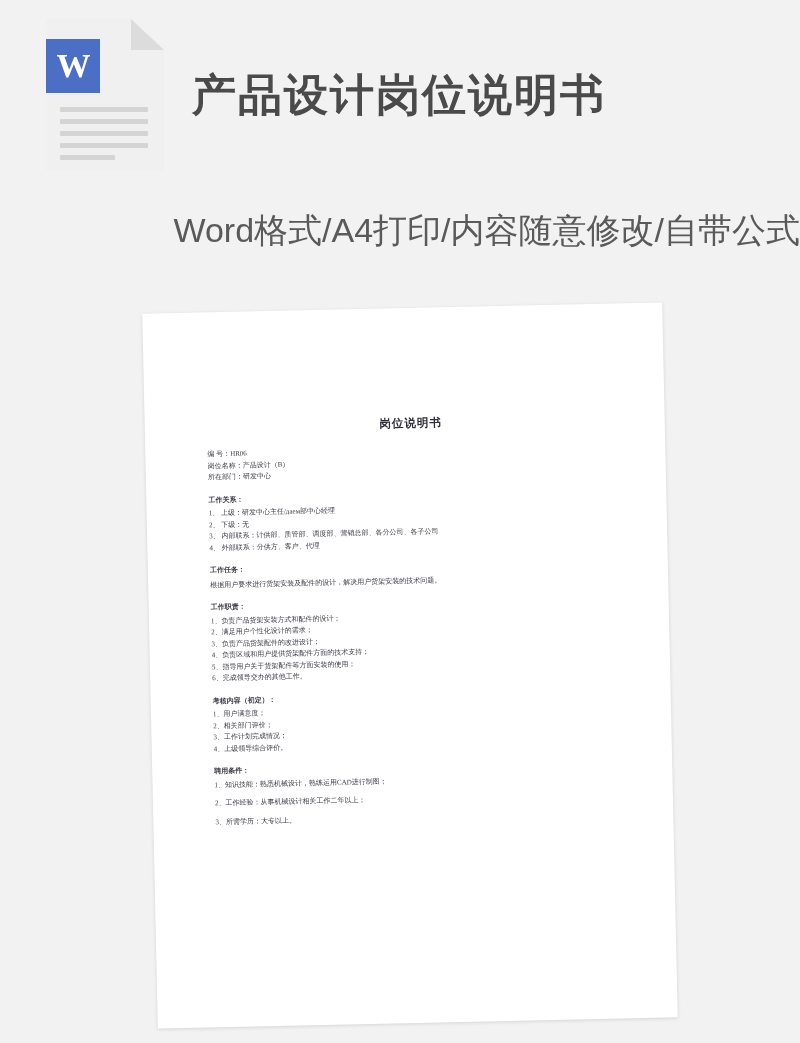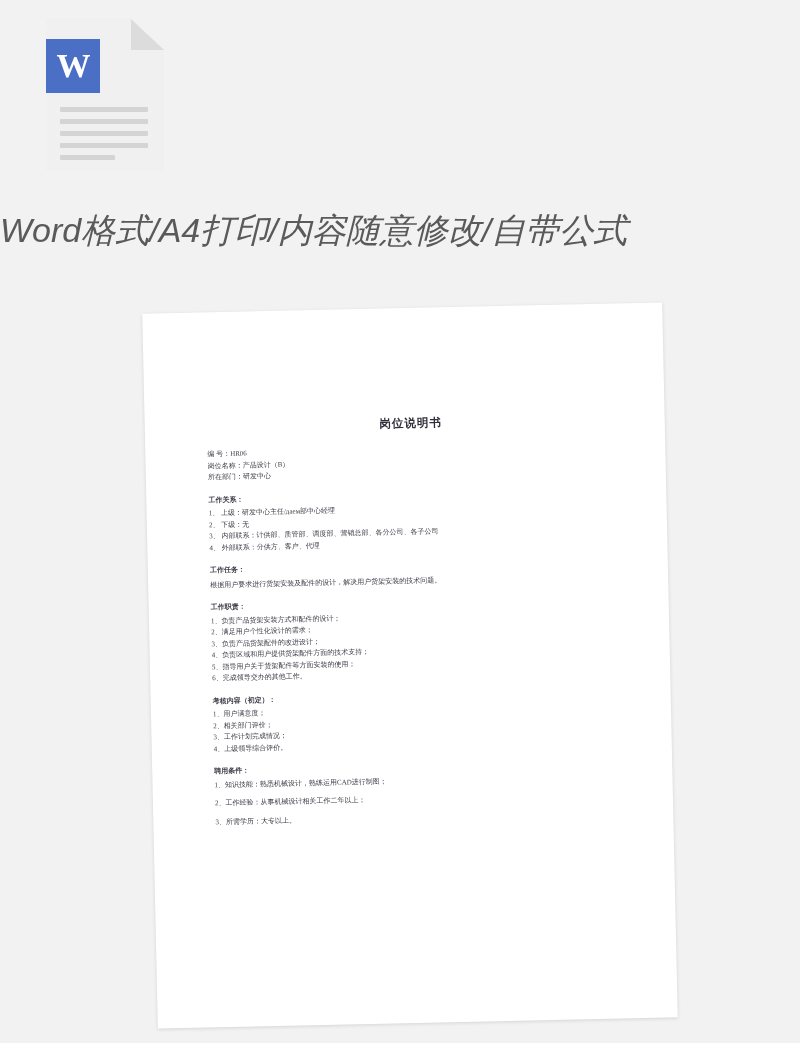--- a/index.html
+++ b/index.html
@@ -84,27 +84,26 @@
     font-size: 44px;
     font-weight: bold;
     color: #4a4a4a;
     letter-spacing: 2px;
     line-height: 1.1;
     white-space: nowrap;
   }
 
   
   .subtitle {
-    text-align: left;
+    text-align: right;
     font-size: 34px;
     color: #5a5a5a;
     margin-top: 58px;
     letter-spacing: 0px;
     white-space: nowrap;
-    font-style: italic;
   }
 
   
   .preview-wrap {
     position: absolute;
     left: 0;
     top: 300px;
     width: 800px;
     height: 740px;
   }
@@ -161,20 +160,21 @@
     <div class="fold"></div>
     <div class="wbadge">W</div>
     <div class="lines">
       <i></i>
         <i></i>
         <i></i>
         <i></i>
         <i class="short"></i>
     </div>
   </div>
+  <div class="title">产品设计岗位说明书</div>
 </div>
 
 <div class="subtitle">Word格式/A4打印/内容随意修改/自带公式</div>
 
 <div class="preview-wrap">
   <div class="paper">
     <div class="paper-inner">
       <div class="doc-title">岗位说明书</div>
 
       <div class="doc-line">编    号：HR06</div>

